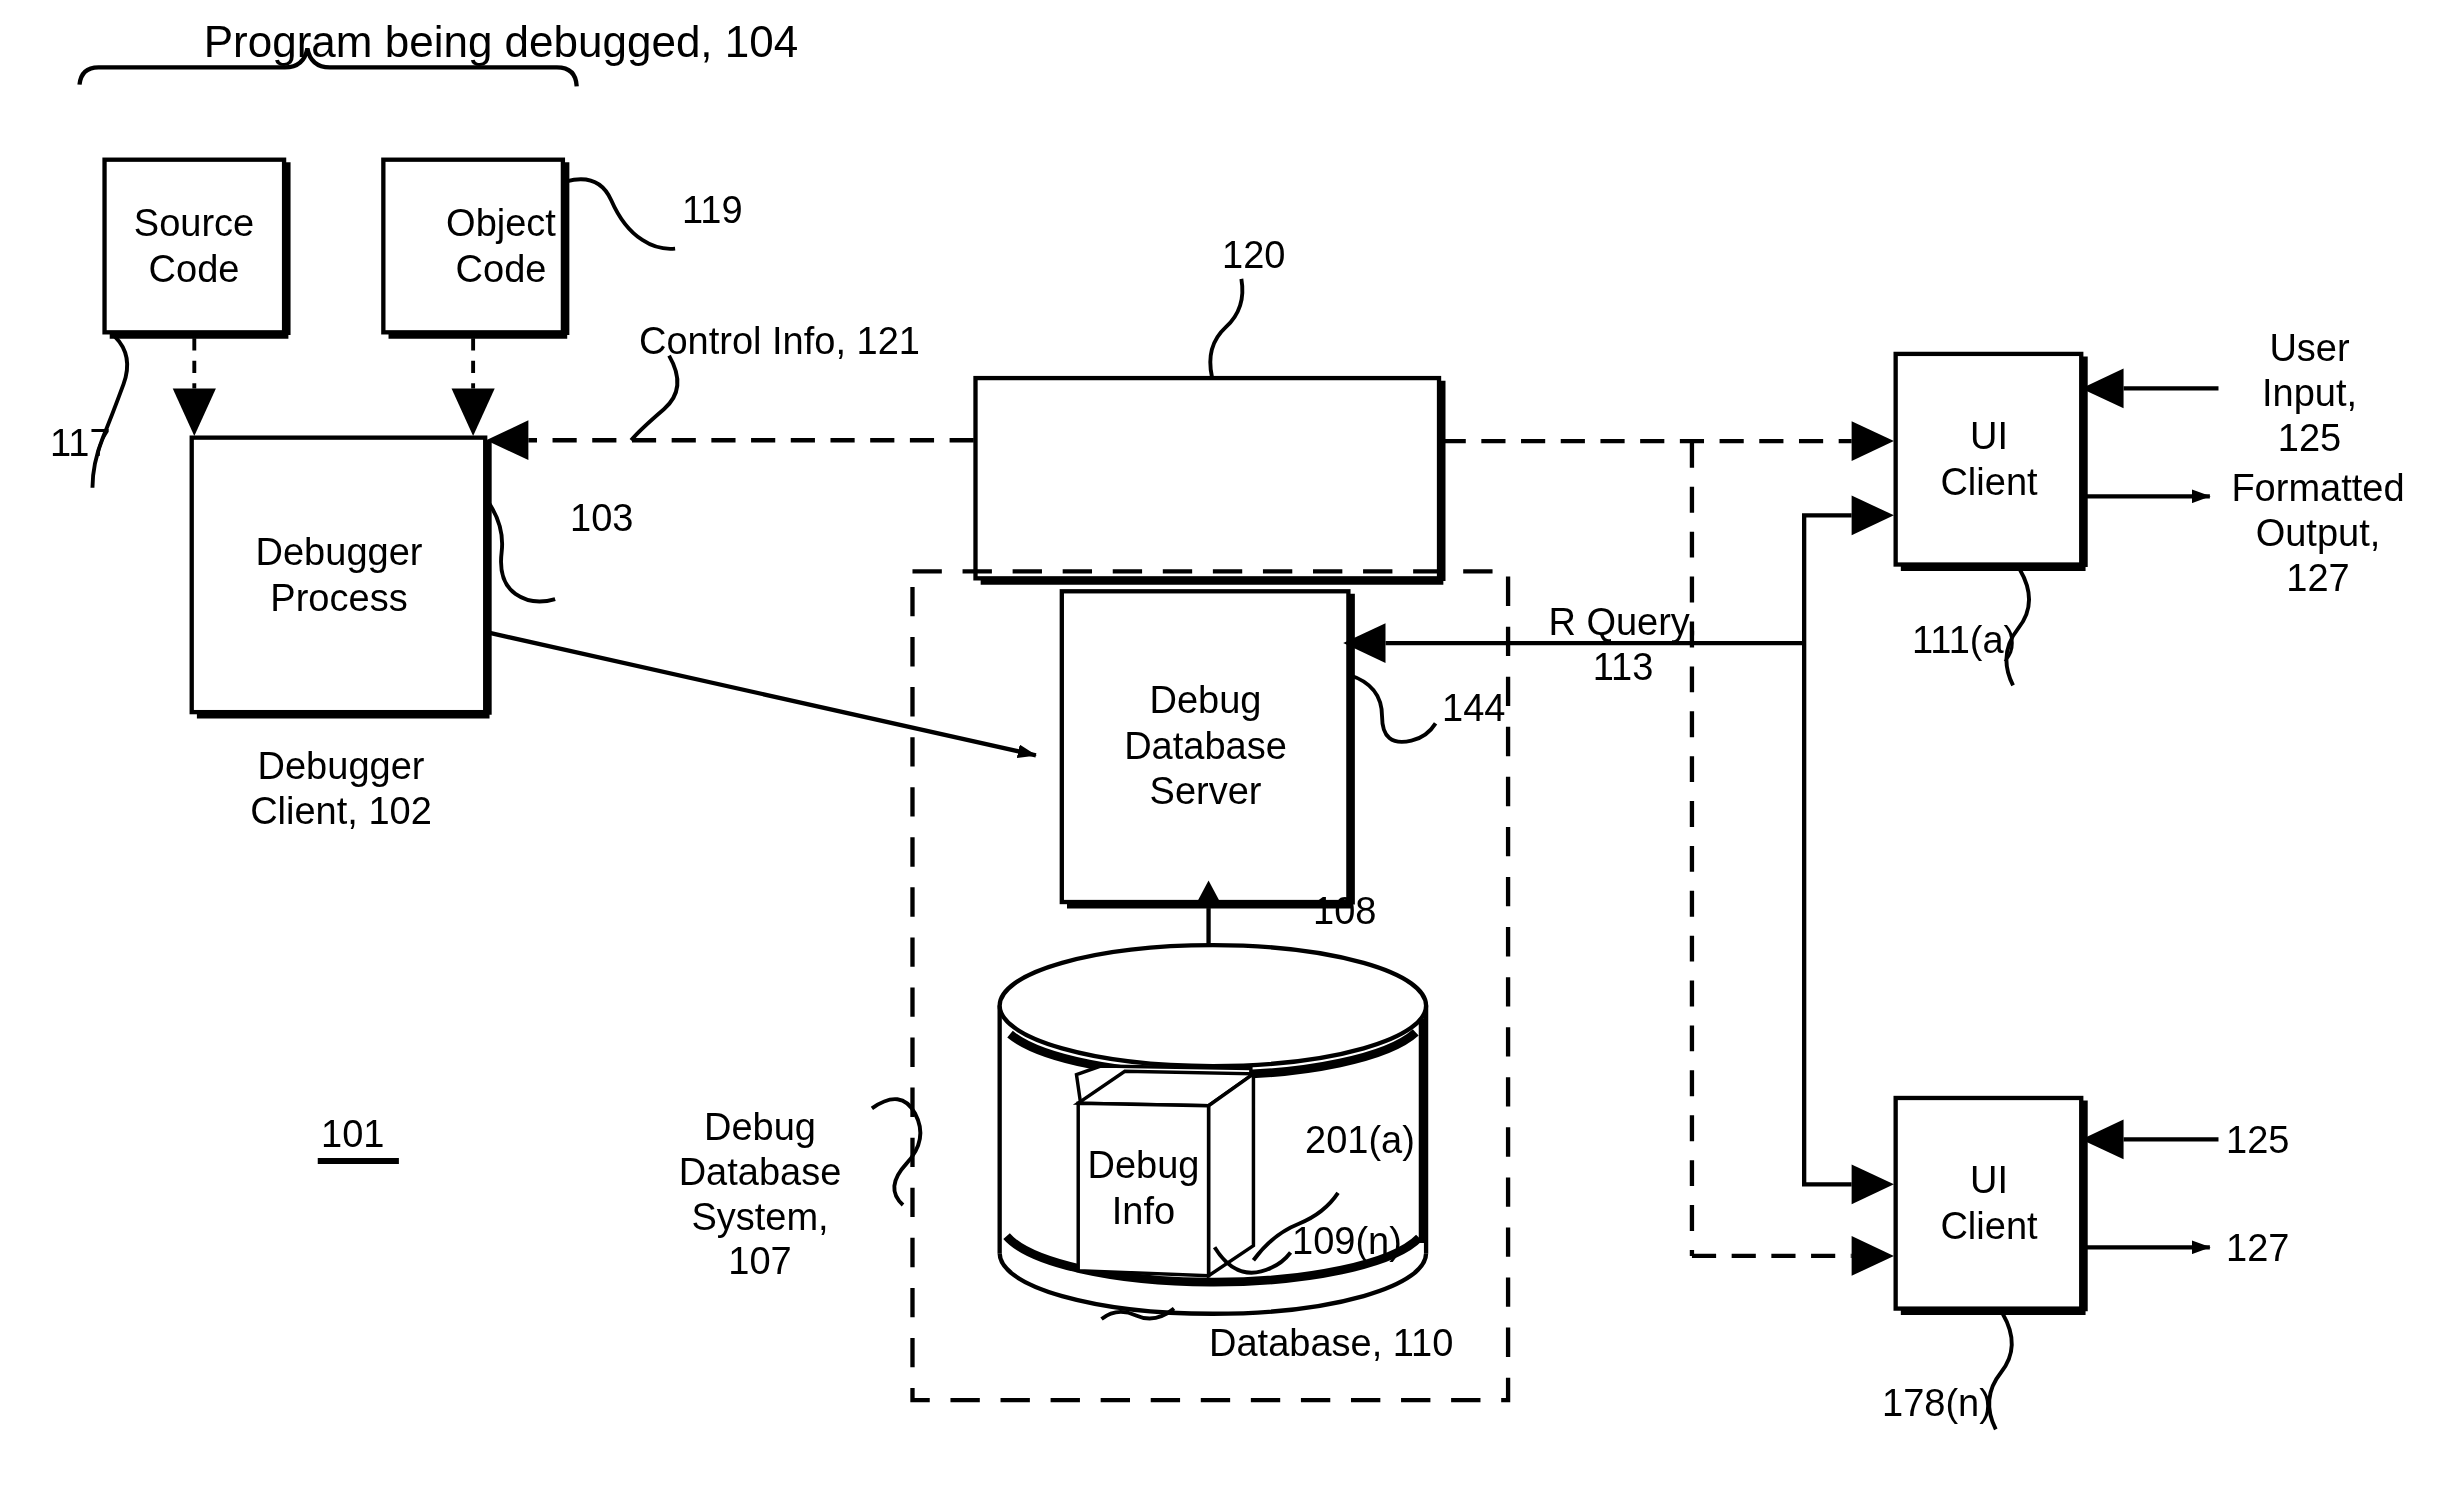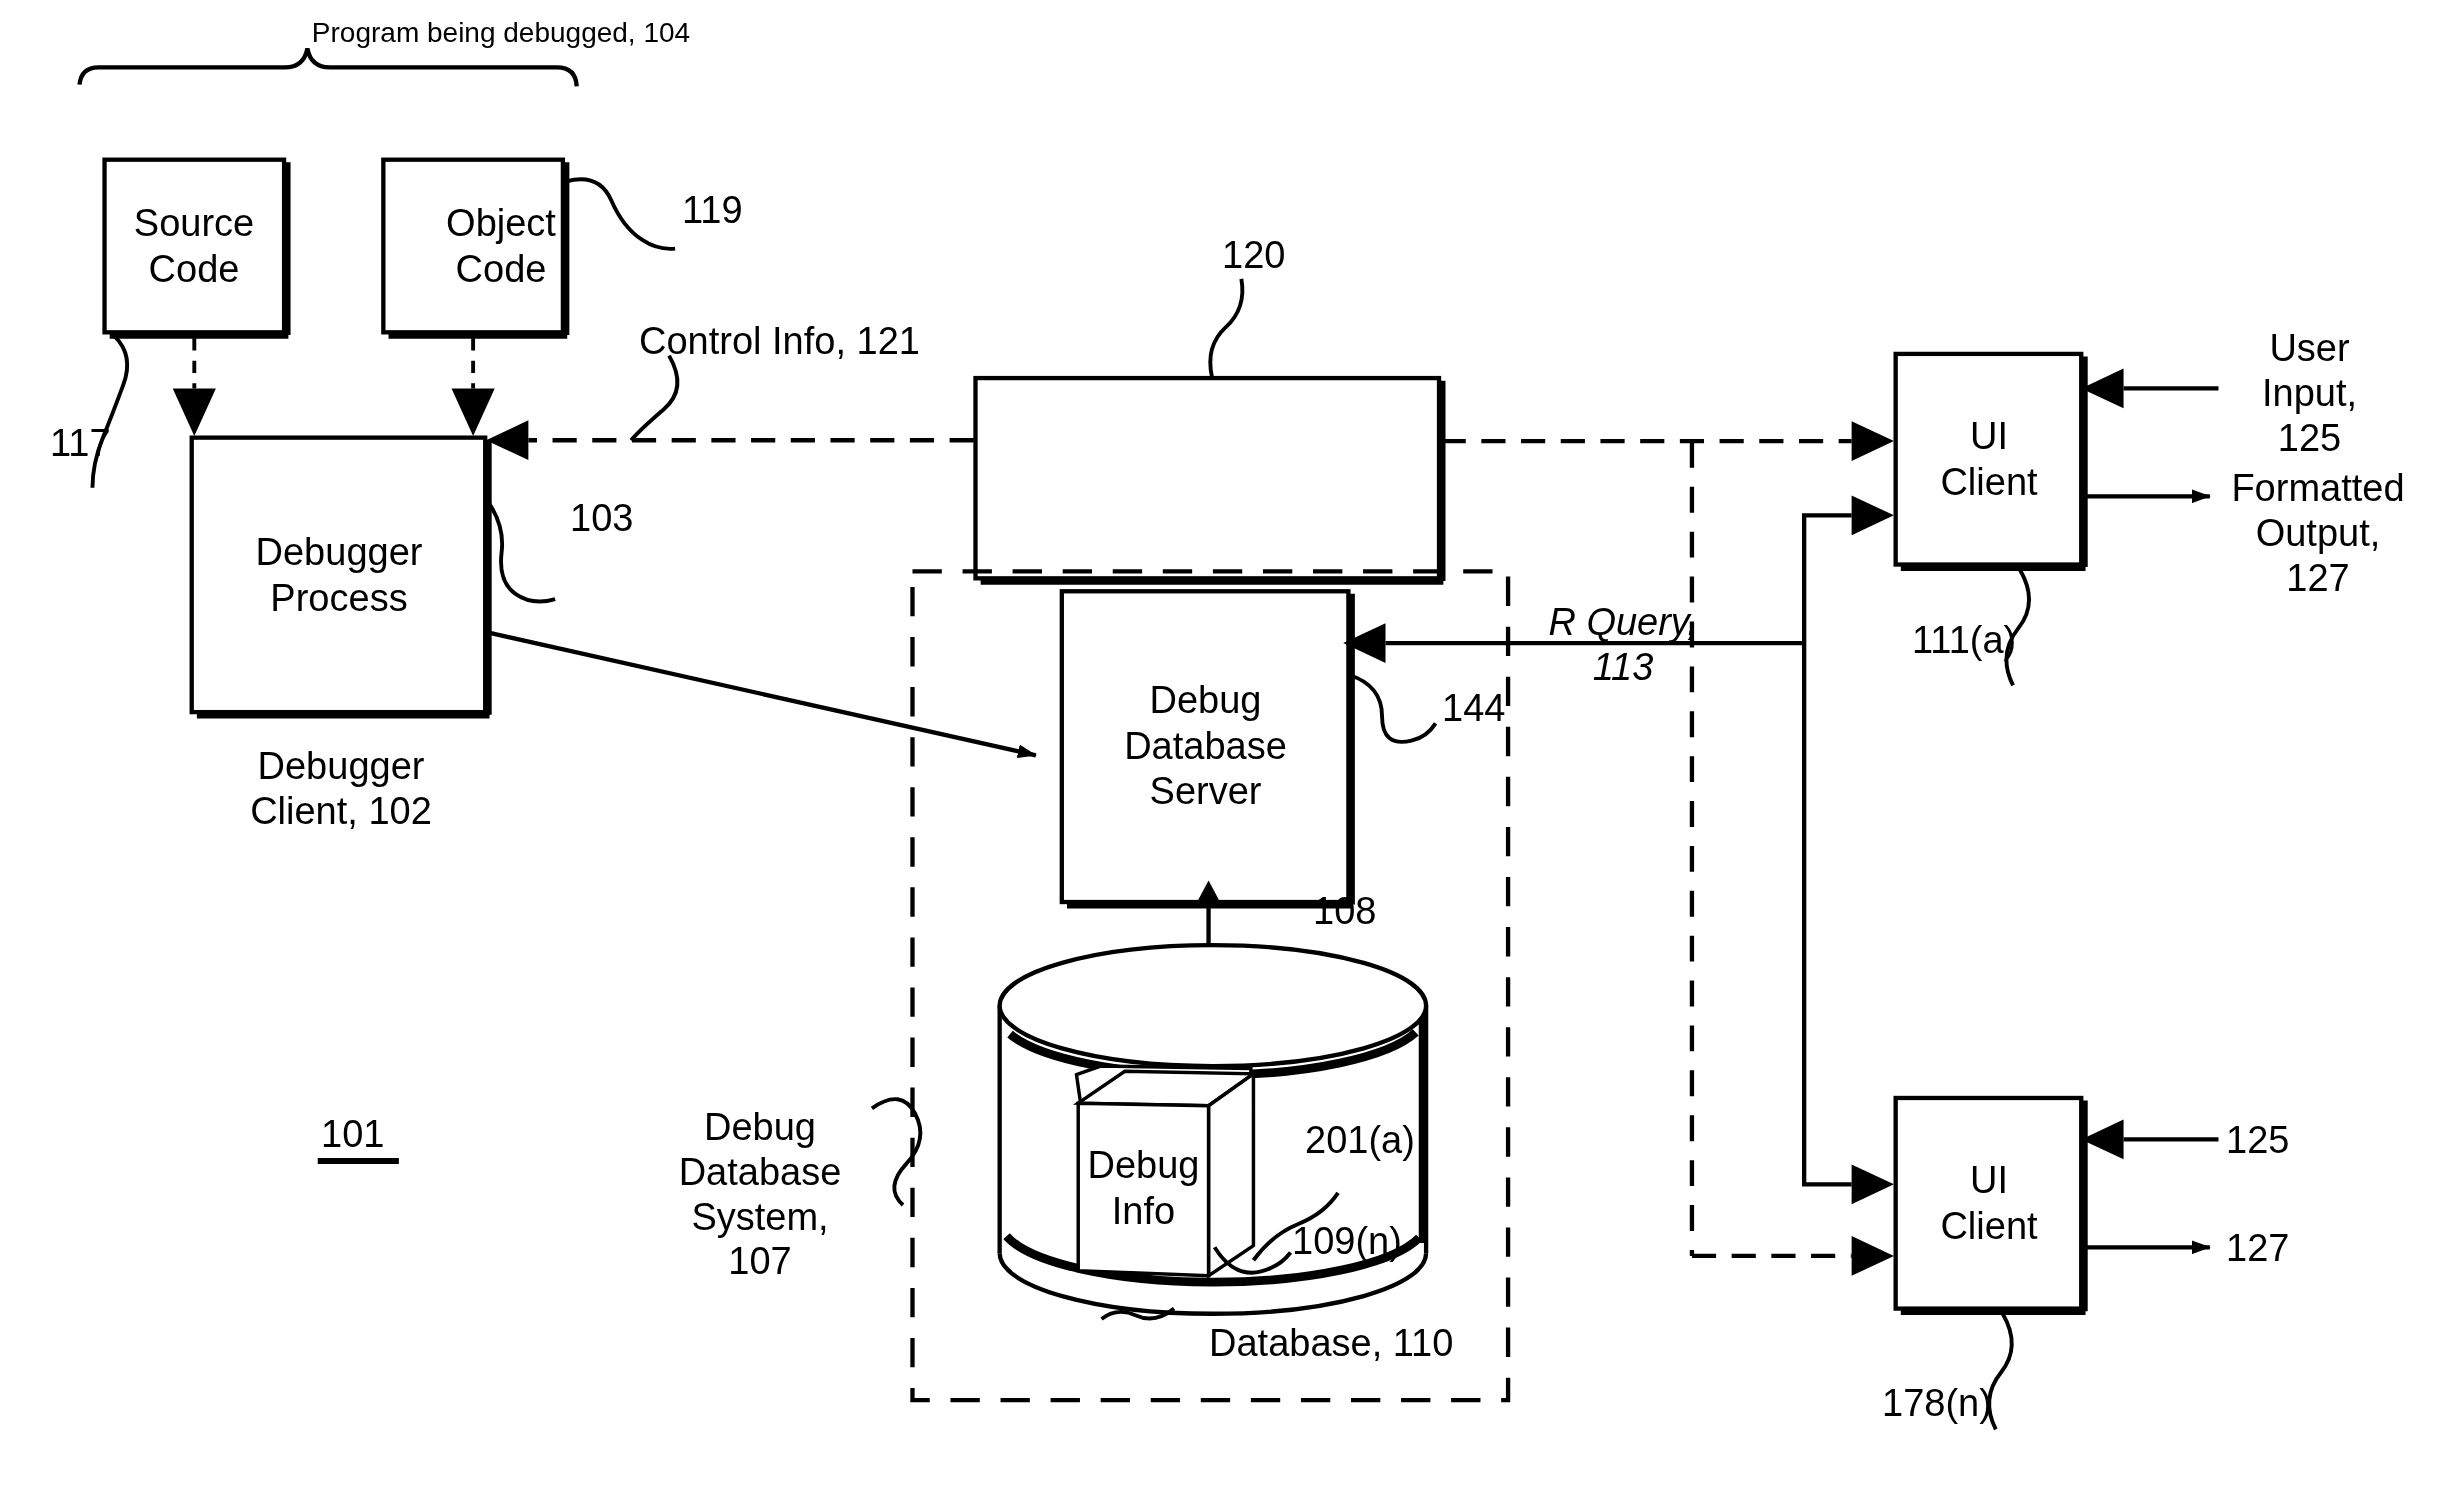--- a/index.html
+++ b/index.html
@@ -10,21 +10,21 @@
     font-family:"Liberation Sans", sans-serif;
     color:#000;
     overflow:hidden;
   }
   svg.layer{position:absolute;left:0;top:0;width:2462px;height:1489px;}
   .lbl{position:absolute;font-family:"Liberation Sans",sans-serif;color:#000;
        line-height:1.18;white-space:pre;}
   .boxlabel{position:absolute;display:flex;align-items:center;justify-content:center;
        text-align:center;line-height:1.2;font-family:"Liberation Sans",sans-serif;}
   .f44{font-size:38px;}
-  .f46{font-size:28px;}
+  .f46{font-size:44px;}
   .ctr{text-align:center;}
 </style>
 </head>
 <body>
 
 <div id="stage">
 
   <svg class="layer" viewBox="0 0 2852 1725">
     <defs>
       <marker id="ah" markerWidth="22" markerHeight="16" refX="21" refY="8" orient="auto" markerUnits="userSpaceOnUse">
@@ -245,21 +245,21 @@
   <div class="lbl f44 ctr" style="left:164px;top:744px;width:354px;">Debugger<br>Client, 102</div>
 
   <div class="lbl f44" style="left:639px;top:319px;">Control Info, 121</div>
 
   <div class="lbl f44" style="left:1222px;top:233px;">120</div>
 
 
   <div class="boxlabel f44" style="left:1062px;top:591px;width:287px;height:311px;">Debug<br>Database<br>Server</div>
   <div class="lbl f44" style="left:1442px;top:686px;">144</div>
 
-  <div class="lbl f44 ctr" style="left:1528px;top:600px;width:190px;font-style:italic;">R Query,<br>113</div>
+  <div class="lbl f44 ctr" style="left:1528px;top:600px;width:190px;">R Query,<br>113</div>
 
   <div class="lbl f44" style="left:1297px;top:889px;margin-left:16px;">108</div>
 
   <div class="lbl f44 ctr" style="left:639px;top:1105px;width:242px;">Debug<br>Database<br>System,<br>107</div>
 
   <div class="lbl f44" style="left:321px;top:1112px;">101</div>
 
   <div class="boxlabel f44" style="left:1078px;top:1107px;width:131px;height:164px;">Debug<br>Info</div>
   <div class="lbl f44" style="left:1305px;top:1118px;">201(a)</div>
   <div class="lbl f44" style="left:1292px;top:1219px;">109(n)</div>

